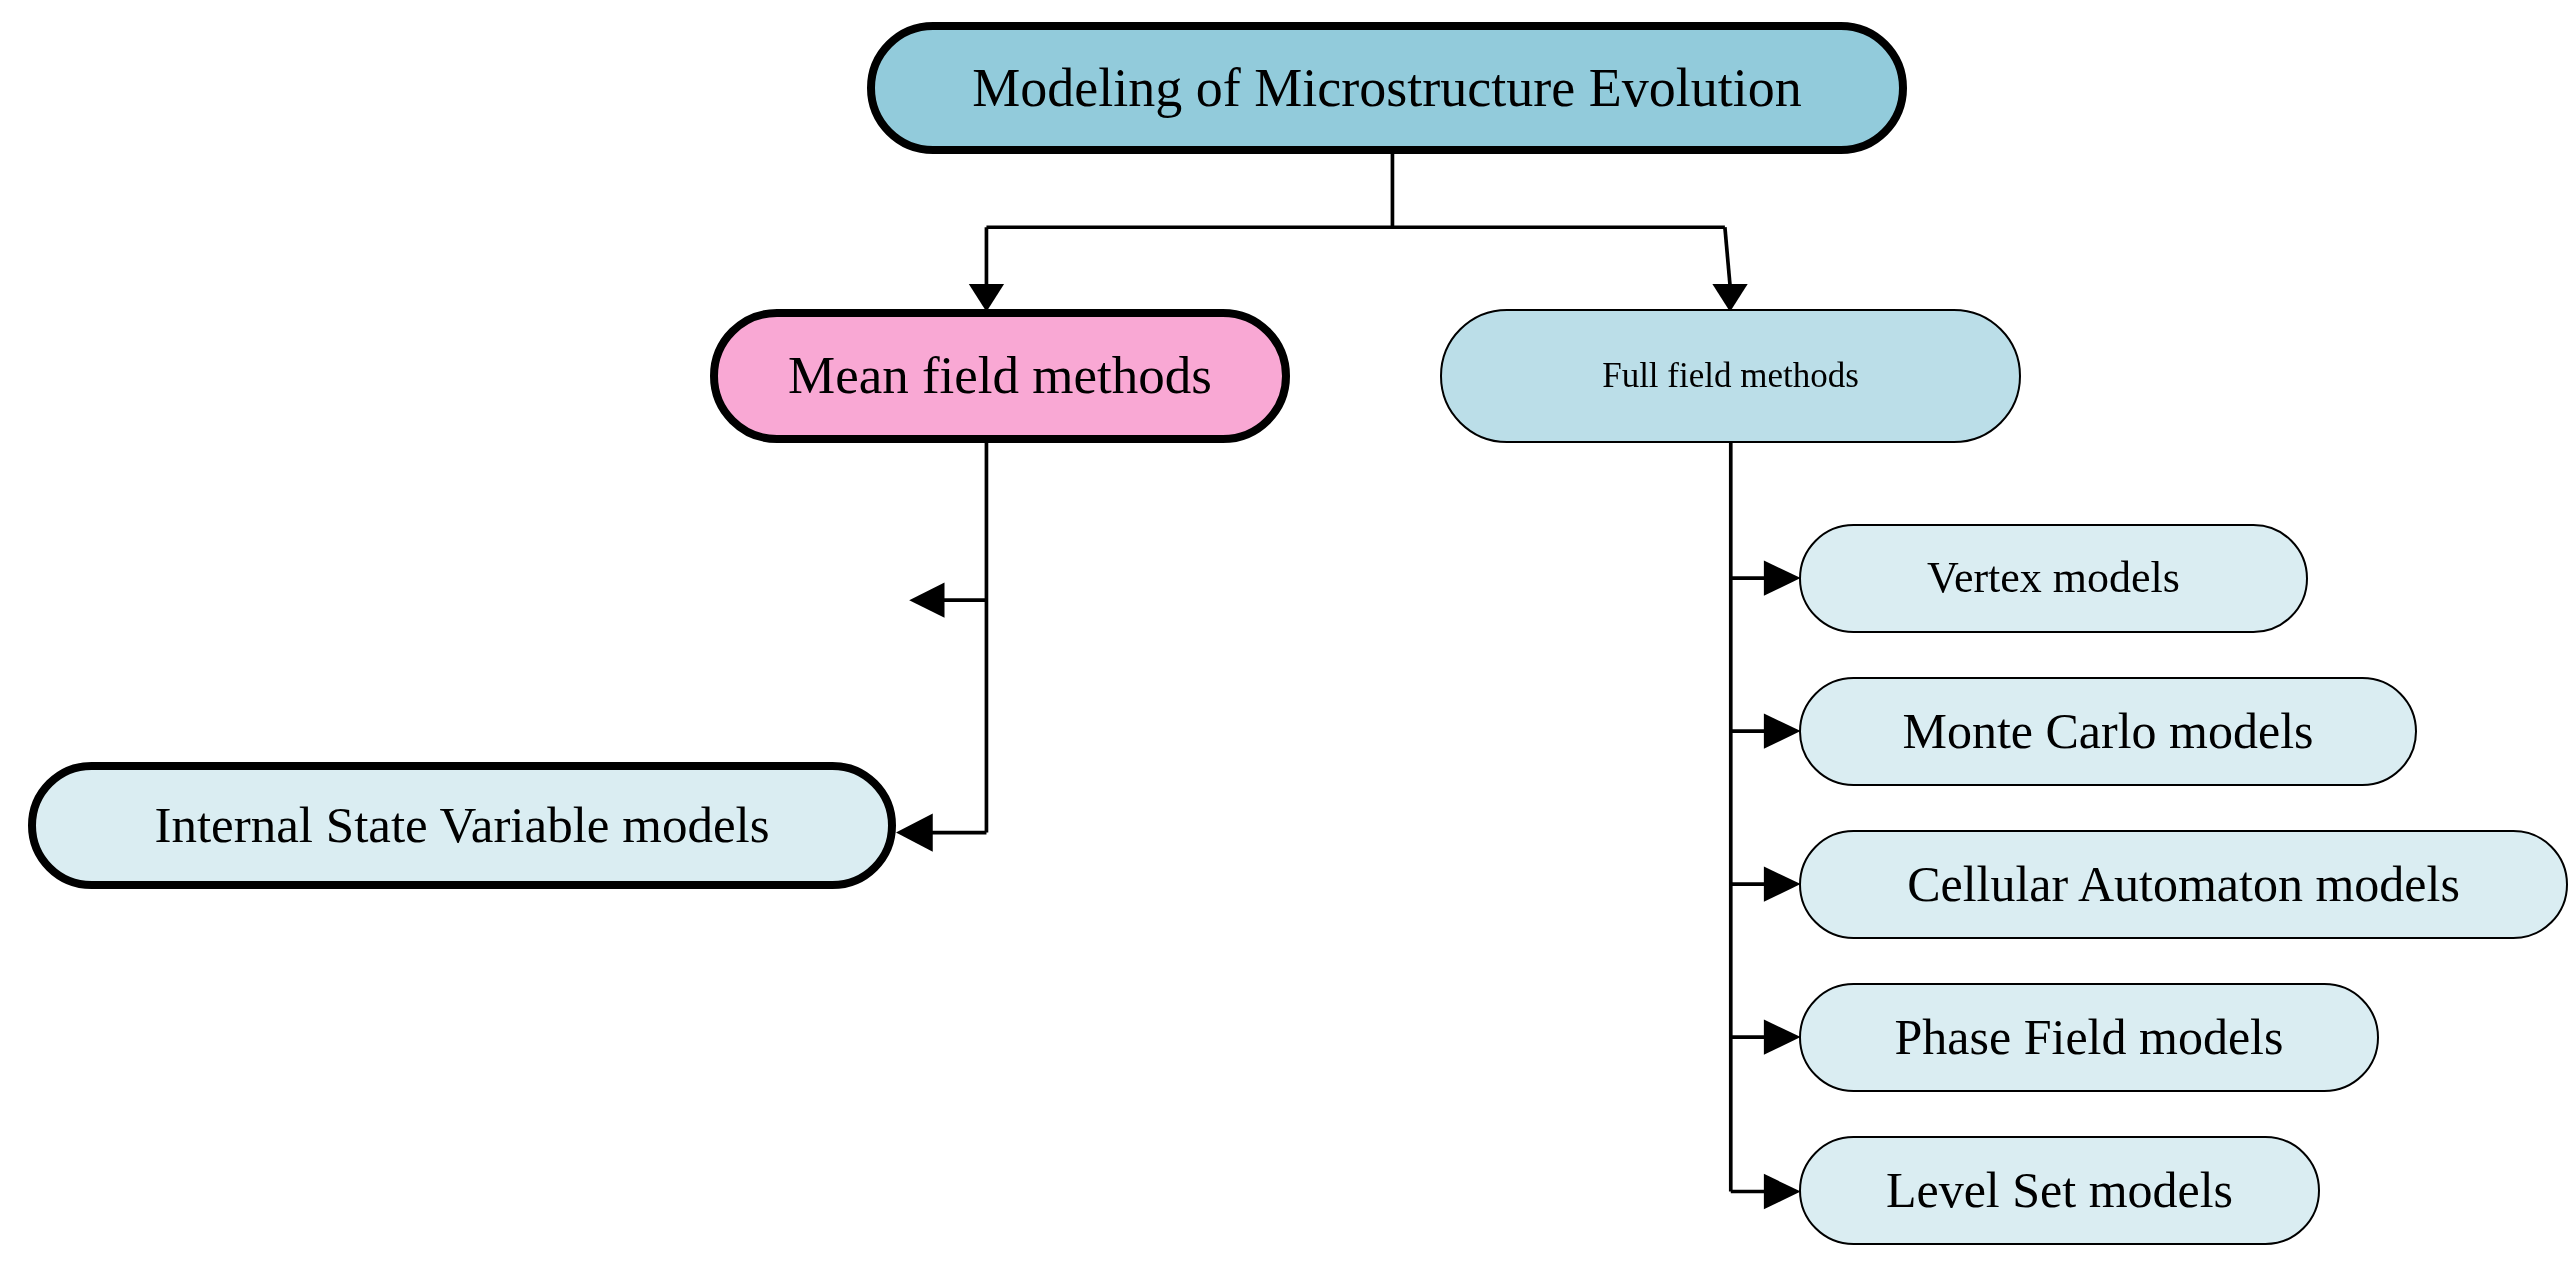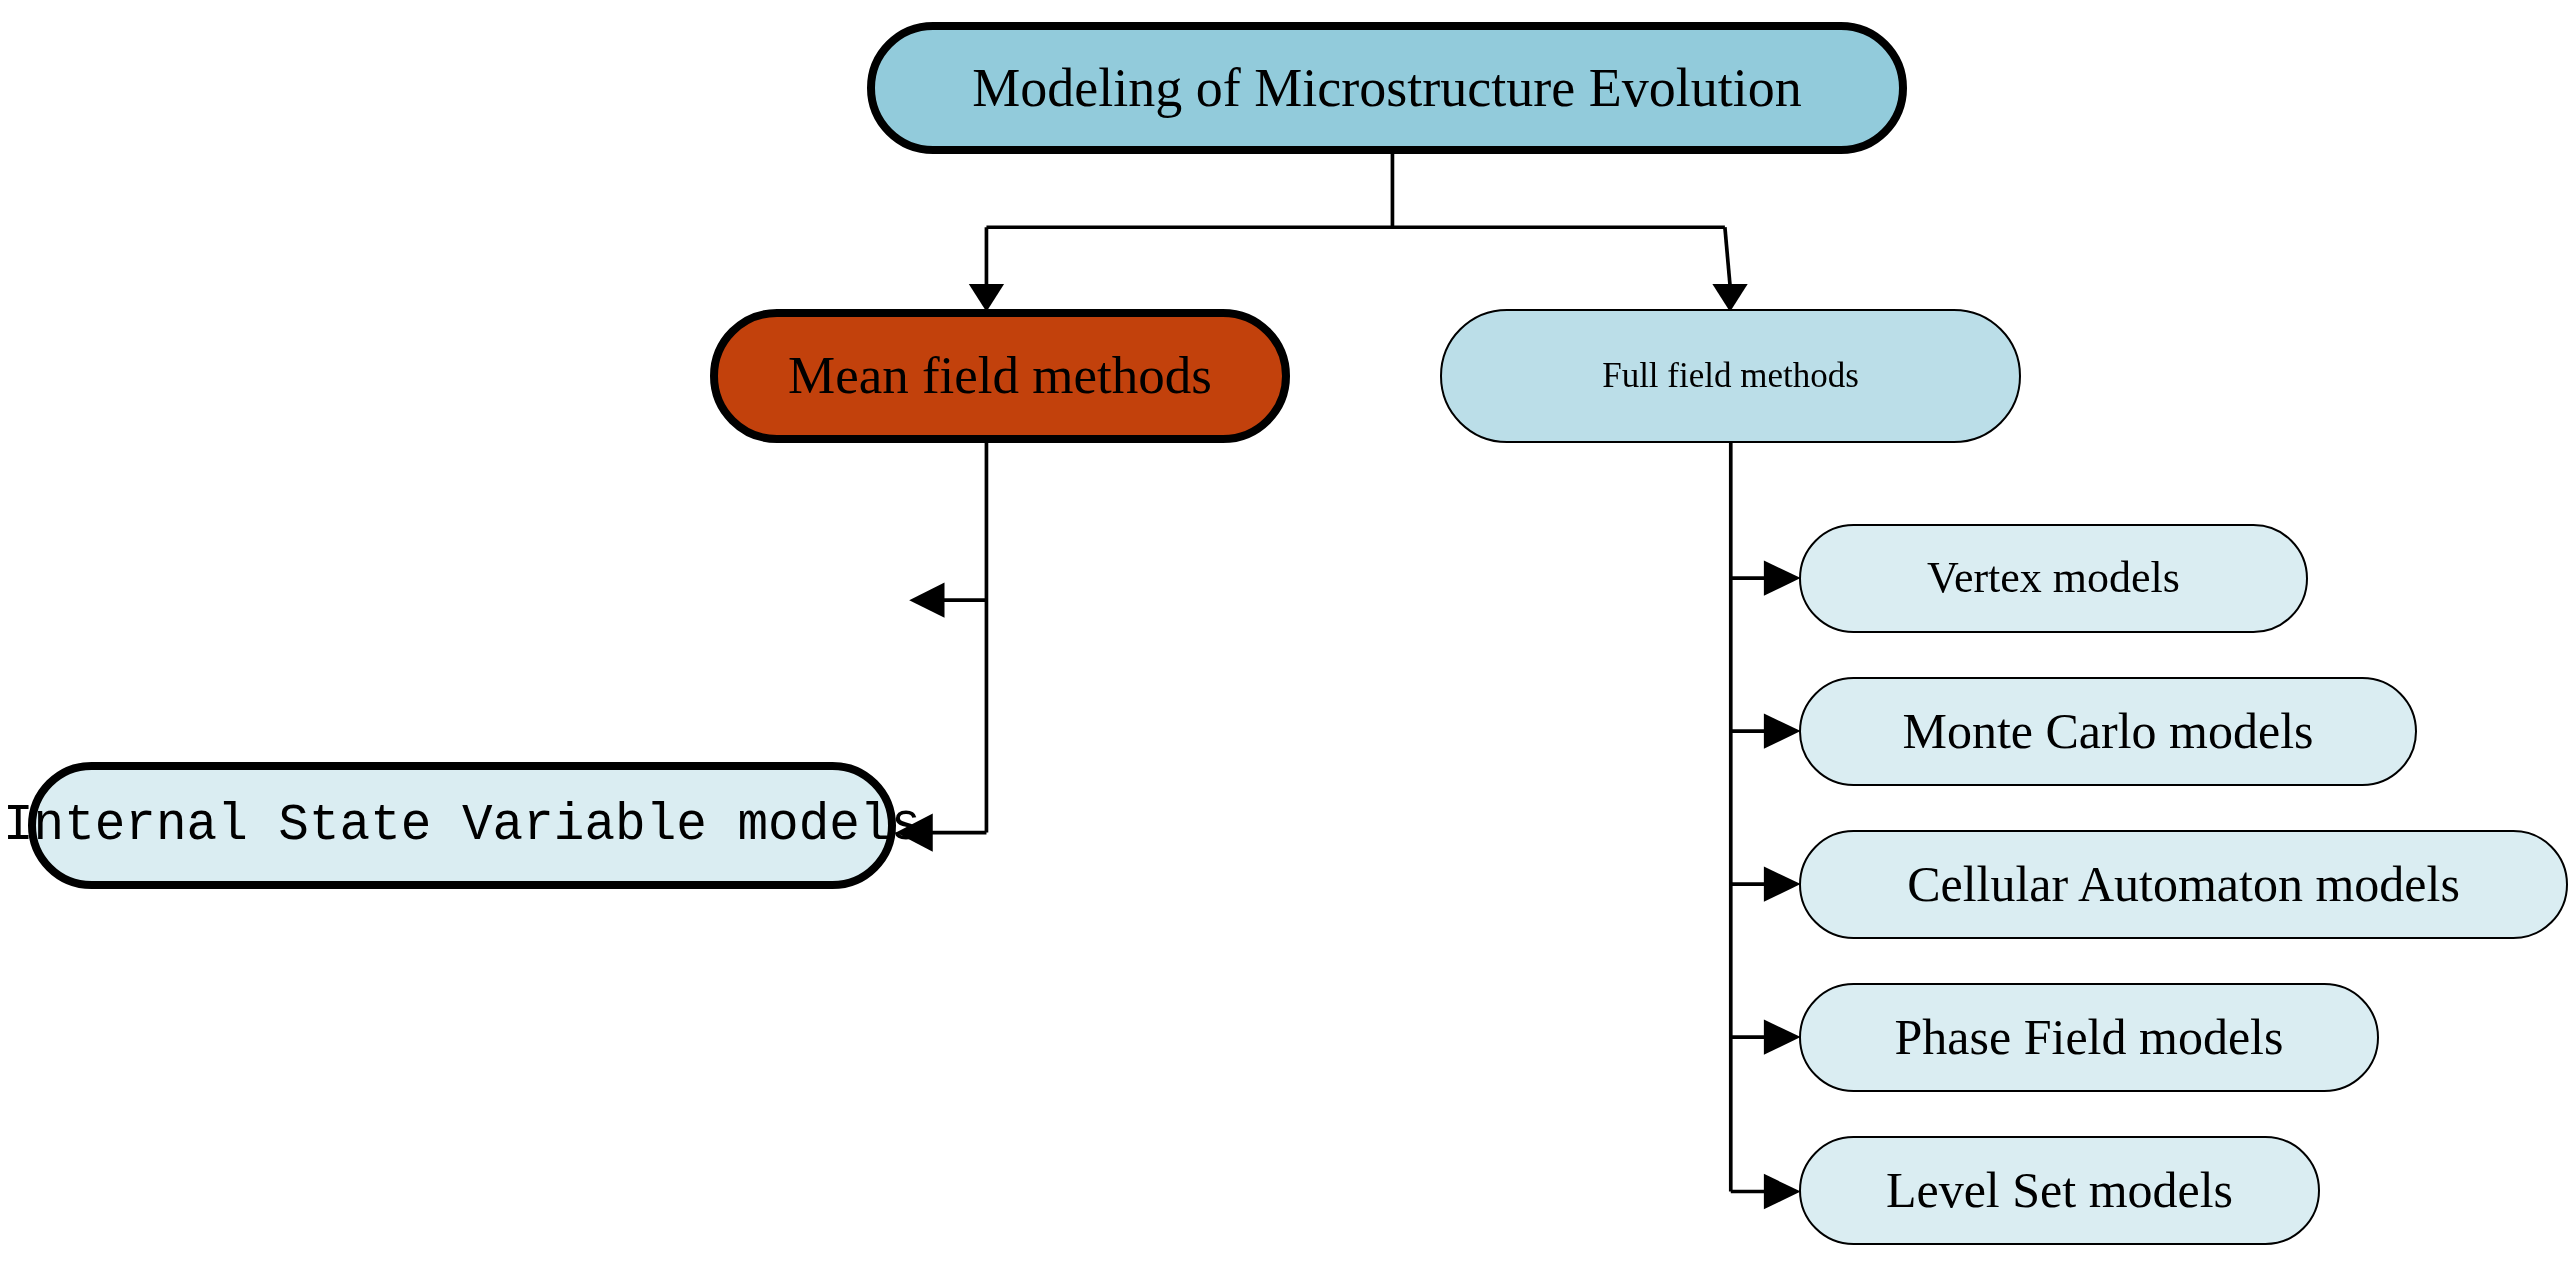--- a/index.html
+++ b/index.html
@@ -44,36 +44,35 @@
     border-width: 2.2px;
   }
   
   #node-root {
     left: 867px; top: 22px; width: 1040px; height: 132px;
     background: #92cbdb;
     font-size: 54px;
   }
   #node-mean-field {
     left: 710px; top: 309px; width: 580px; height: 134px;
-    background: #c2410c;
+    background: #f9a8d4;
     font-size: 53px;
   }
   #node-full-field {
     left: 1440px; top: 309px; width: 581px; height: 134px;
     background: #bbdee8;
     font-size: 35px;
   }
   #node-empirical {
     left: 381px; top: 546px; width: 525px; height: 110px;
     font-size: 50px;
   }
   #node-isv {
     left: 28px; top: 762px; width: 868px; height: 127px;
     font-size: 51px;
-    font-family: Liberation Mono, monospace;
   }
   #node-vertex {
     left: 1799px; top: 524px; width: 509px; height: 109px;
     font-size: 44px;
   }
   #node-monte-carlo {
     left: 1799px; top: 677px; width: 618px; height: 109px;
     font-size: 50px;
   }
   #node-cellular-automaton {

